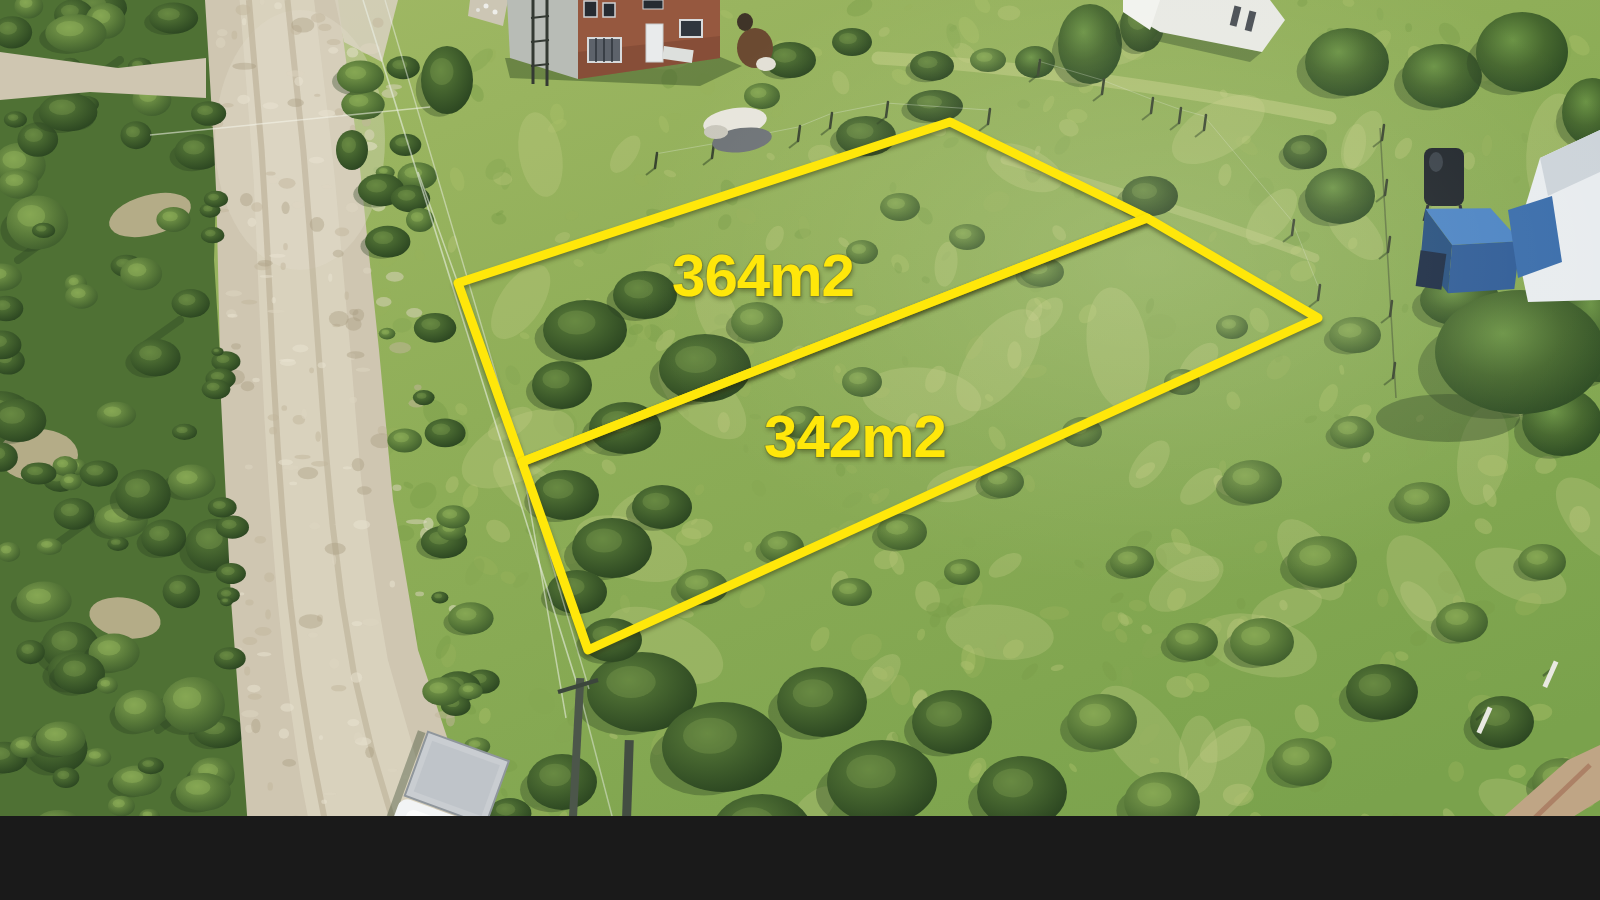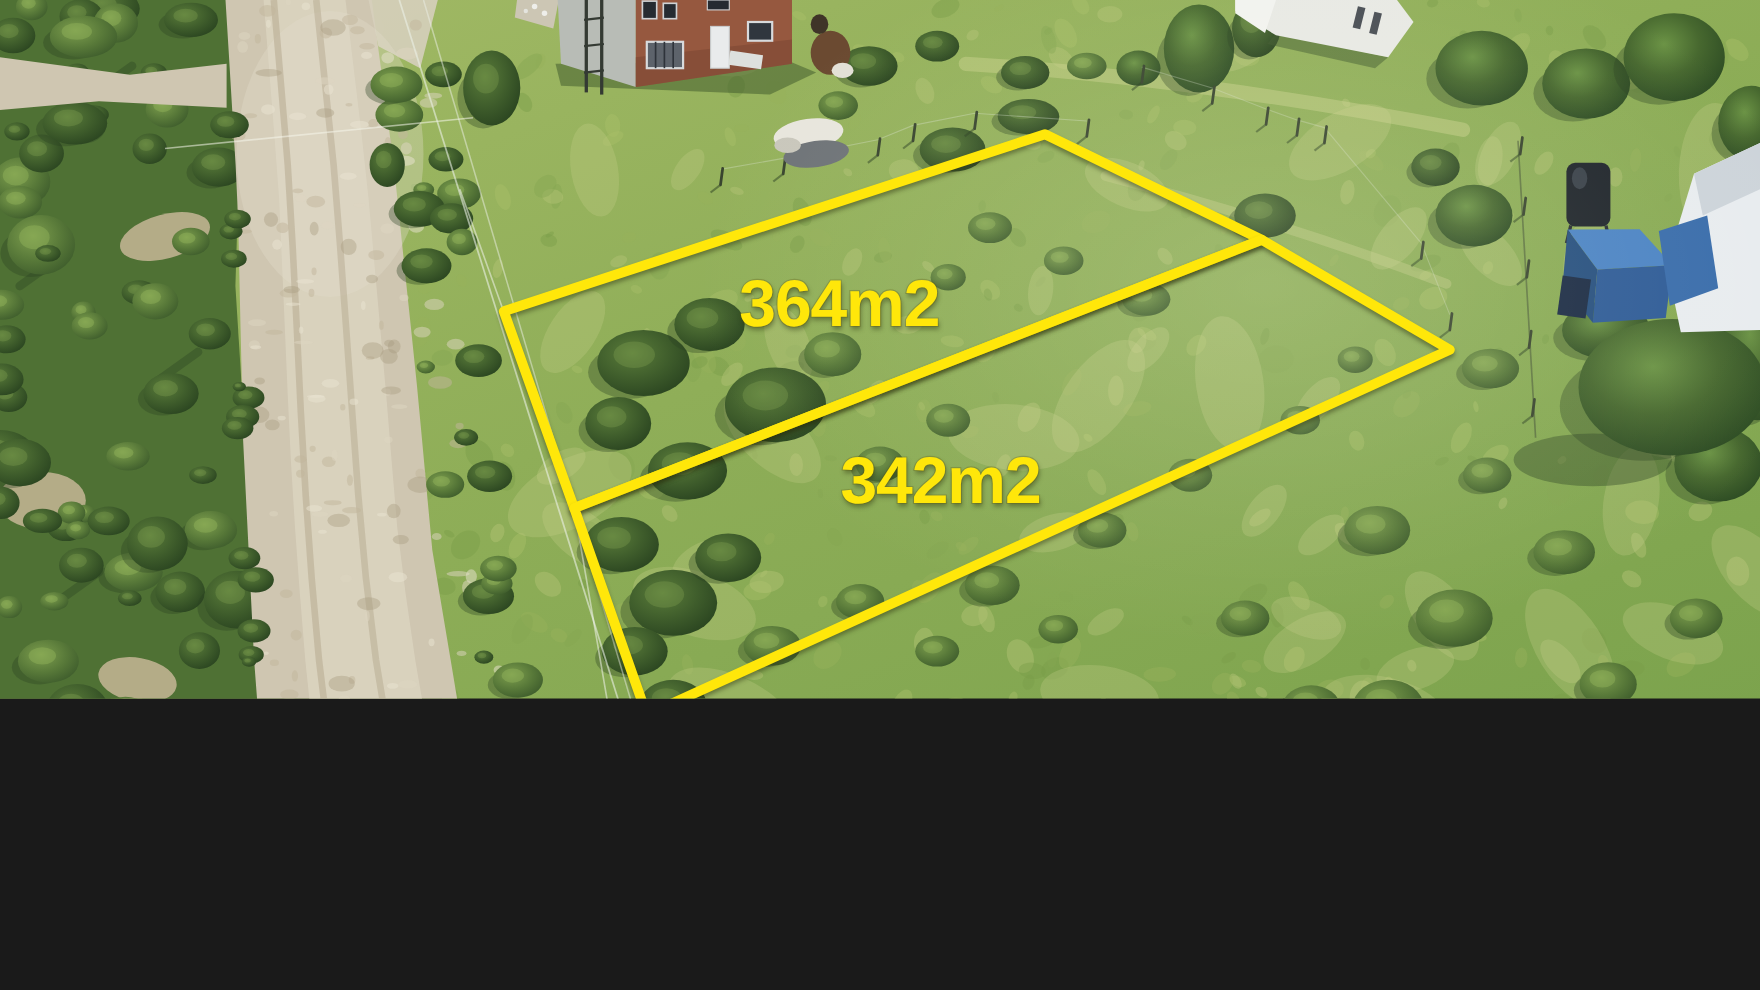--- a/index.html
+++ b/index.html
@@ -1,17 +1,17 @@
 <!DOCTYPE html>
 <html><head>
 <meta charset="utf-8">
 <style>
   html,body{margin:0;padding:0;background:#1a1a1a;}
   .stage{
-    position:relative;width:1600px;height:635px;overflow:hidden;
+    position:relative;width:1600px;height:816px;overflow:hidden;
     font-family:"Liberation Sans","DejaVu Sans",sans-serif;
   }
   svg{display:block;width:1600px;height:900px;}
   .plot-line{
     fill:none;stroke-width:9;stroke-linejoin:round;stroke-linecap:round;
     filter:drop-shadow(0 3px 2px rgba(40,45,10,.45));
   }
   .plot-label{
     font:700 60px "Liberation Sans","DejaVu Sans",sans-serif;
     letter-spacing:-1px;text-anchor:middle;

